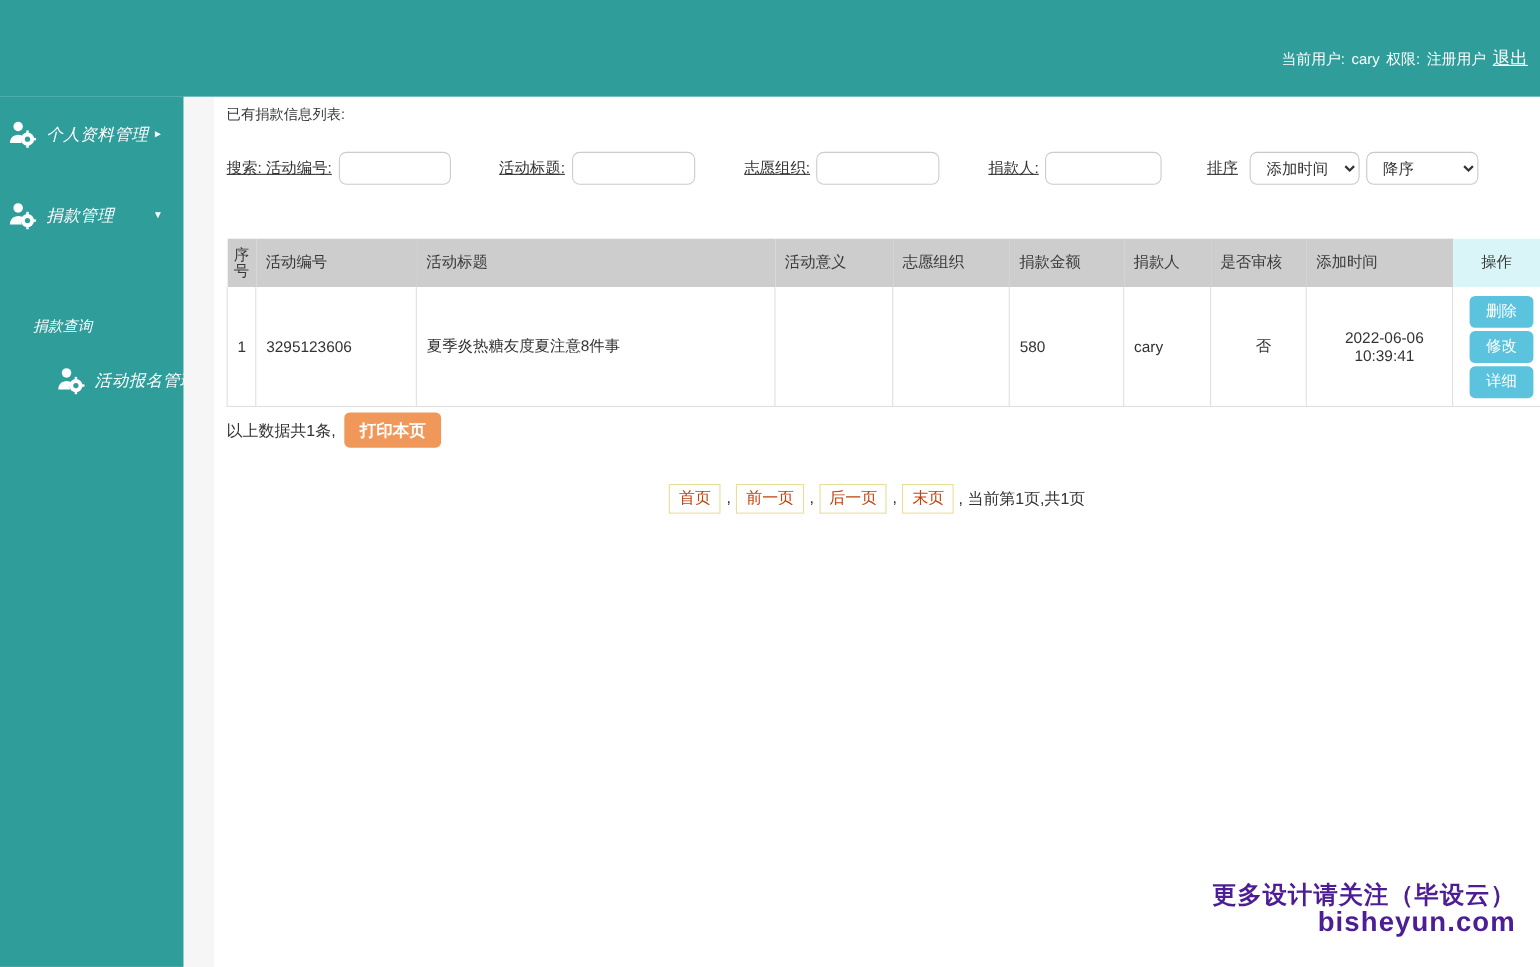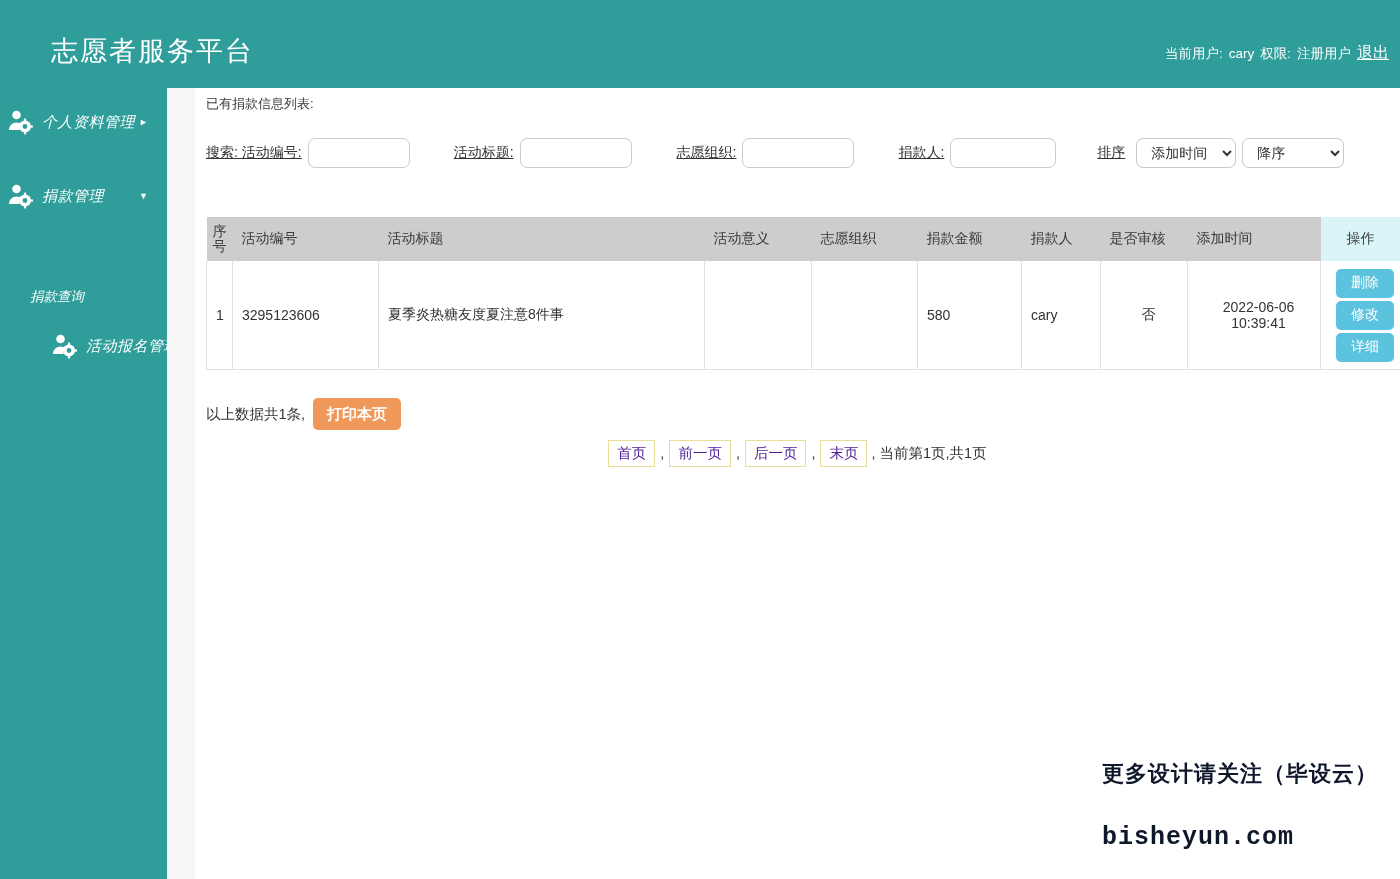--- a/index.html
+++ b/index.html
@@ -180,68 +180,67 @@
   .op-btn {
     width: 58px; height: 29px;
     background: #5bc3dd; border: none; border-radius: 5px;
     color: #ffffff; font-size: 14px; cursor: pointer;
     font-family: "Liberation Sans", sans-serif; padding: 0;
   }
 
   
   .summary {
     position: absolute; left: 11px; top: 287px;
-    display: flex; align-items: center; margin-top: 23px;
+    display: flex; align-items: center;
   }
   .summary-text { font-size: 14.5px; color: #333; white-space: nowrap; }
   .btn-print {
     margin-left: 8px;
     height: 32px; padding: 0 14px;
     background: #f0975a; border: none; border-radius: 5px;
     color: #ffffff; font-size: 15px; font-weight: bold;
     cursor: pointer; font-family: "Liberation Sans", sans-serif;
   }
 
   
   .pager {
     position: absolute; left: 0; top: 352px;
     width: 1205px;
     display: flex; justify-content: center; align-items: center;
     font-size: 14.5px; color: #333;
   }
   .pg-link {
     display: inline-block;
     border: 1px solid #e8de9a;
-    color: #4c1d95; padding: 3px 8px;
+    color: #c2410c; padding: 3px 8px;
     text-decoration: none; cursor: pointer;
     font-size: 14.5px; line-height: 1.3;
     background: #fff;
   }
   .pg-sep { padding: 0 5px; color: #333; }
   .pg-info { margin-left: 4px; color: #333; white-space: nowrap; }
 
   
   .watermark {
     position: absolute; right: 22px; bottom: 28px;
-    text-align: left; pointer-events: none;
-    font-weight: bold; color: #0f172a;
+    text-align: right; pointer-events: none;
+    font-weight: bold; color: #4c1d95;
     letter-spacing: 1px; line-height: 1.05;
     -webkit-text-stroke: 1px #ffffff;
     paint-order: stroke fill;
   }
   .wm-cn { font-size: 22px; }
-  .wm-url { font-size: 25px; font-family: Liberation Mono, monospace; margin-top: 40px; }
+  .wm-url { font-size: 25px; font-family: Liberation Sans, sans-serif; }
 </style>
 </head>
 <body>
 
 <div id="app">
 
   <div class="header">
-    <div class="header-title">志愿者服务平台</div>
     <div class="header-user">
       <span class="seg">当前用户:</span>
       <span class="seg">cary</span>
       <span class="seg">权限:</span>
       <span class="seg">注册用户</span>
       <span class="logout-link">退出</span>
     </div>
   </div>
 
   <div class="sidebar">

